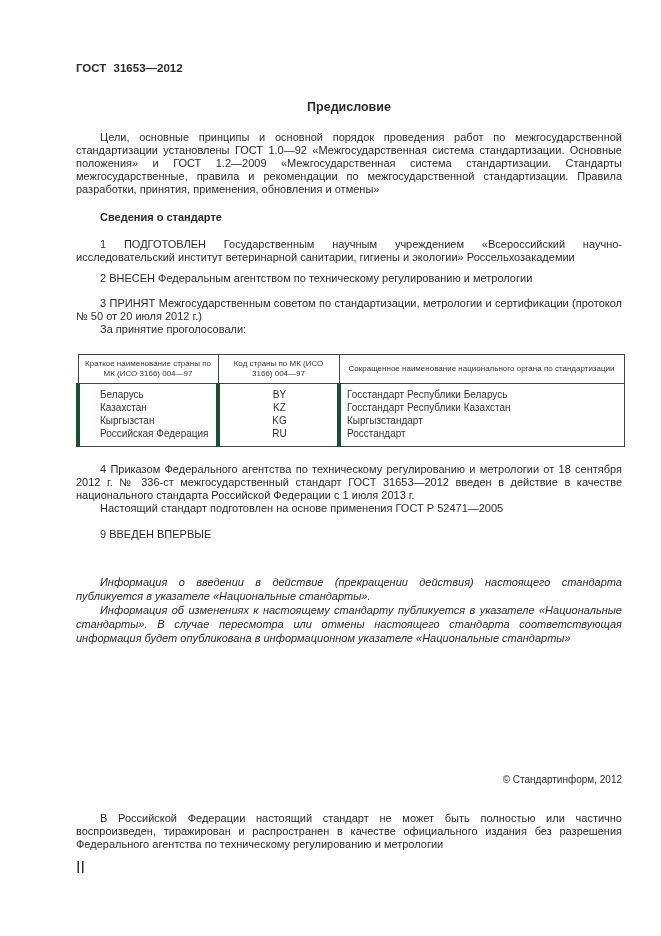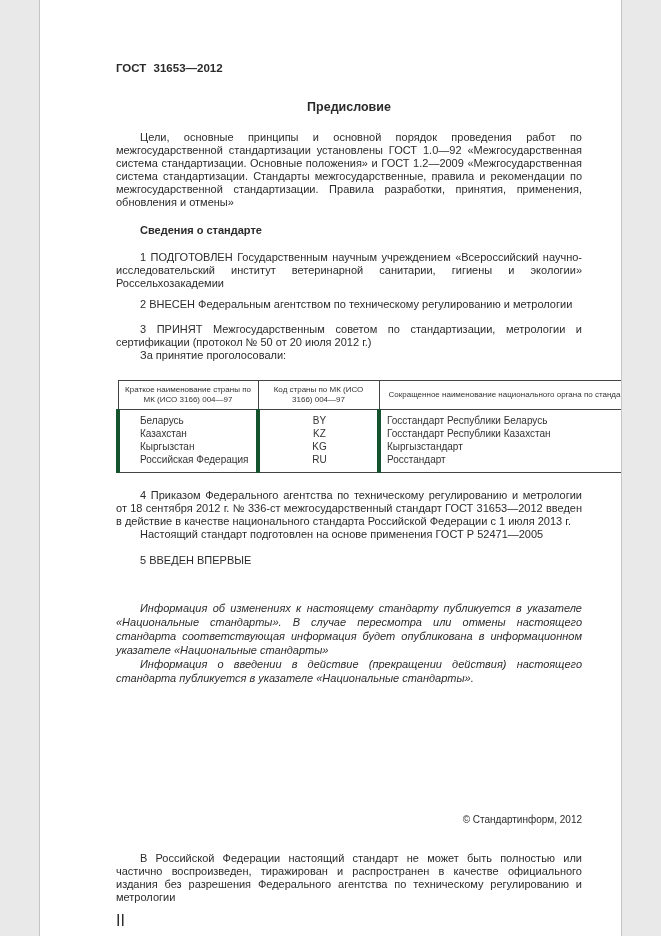--- a/index.html
+++ b/index.html
@@ -1,18 +1,18 @@
 <!DOCTYPE html>
 <html><head>
 <meta charset="utf-8">
 <style>
   html,body{margin:0;padding:0;background:#e9e9e9;}
   .page{
     position:relative;
-    width:581px;height:936px;
+    width:661px;height:936px;
     margin:0 auto;
     background:#ffffff;
     outline:1px solid #c4c4c4;
     box-sizing:border-box;
     padding:62px 39px 0 76px;
     font-family:"Liberation Sans","DejaVu Sans",sans-serif;
     color:#2b2b2b;
     font-size:11px;line-height:13px;
     overflow:hidden;
   }
@@ -110,25 +110,25 @@
           <div>Кыргызстандарт</div>
           <div>Росстандарт</div>
         </td>
       </tr>
     </tbody>
   </table>
 
   <p class="para item-4">4 Приказом Федерального агентства по техническому регулированию и метрологии от 18 сентября 2012 г. № 336-ст межгосударственный стандарт ГОСТ 31653—2012 введен в действие в качестве национального стандарта Российской Федерации с 1 июля 2013 г.</p>
   <p class="follow">Настоящий стандарт подготовлен на основе применения ГОСТ Р 52471—2005</p>
 
-  <p class="para item-5">5 ВВЕДЕН ВПЕРВЫЕ</p>
+  <p class="para item-5">9 ВВЕДЕН ВПЕРВЫЕ</p>
 
   <div class="notes">
+    <p class="para">Информация о введении в действие (прекращении действия) настоящего стандарта публикуется в указателе «Национальные стандарты».</p>
     <p class="para">Информация об изменениях к настоящему стандарту публикуется в указателе «Национальные стандарты». В случае пересмотра или отмены настоящего стандарта соответствующая информация будет опубликована в информационном указателе «Национальные стандарты»</p>
-    <p class="para">Информация о введении в действие (прекращении действия) настоящего стандарта публикуется в указателе «Национальные стандарты».</p>
   </div>
 
   <p class="copyright">©  Стандартинформ, 2012</p>
 
   <p class="para restriction">В Российской Федерации настоящий стандарт не может быть полностью или частично воспроизведен, тиражирован и распространен в качестве официального издания без разрешения Федерального агентства по техническому регулированию и метрологии</p>
 
   <p class="page-number">II</p>
 
 </div>
 

